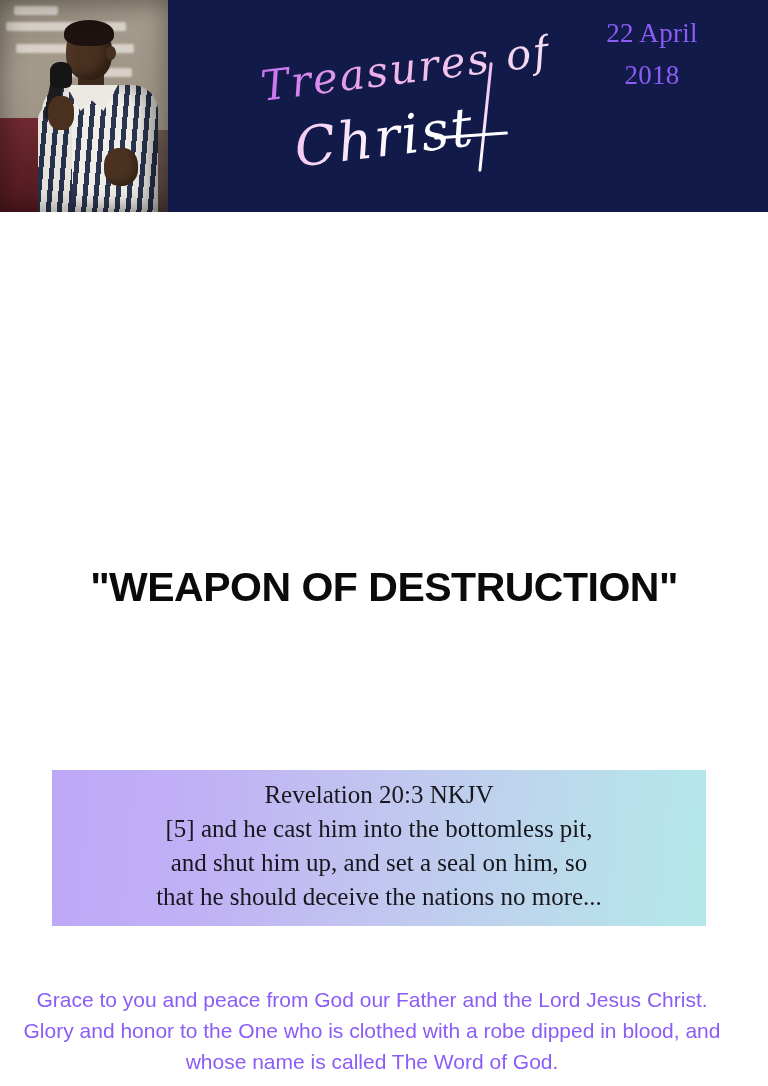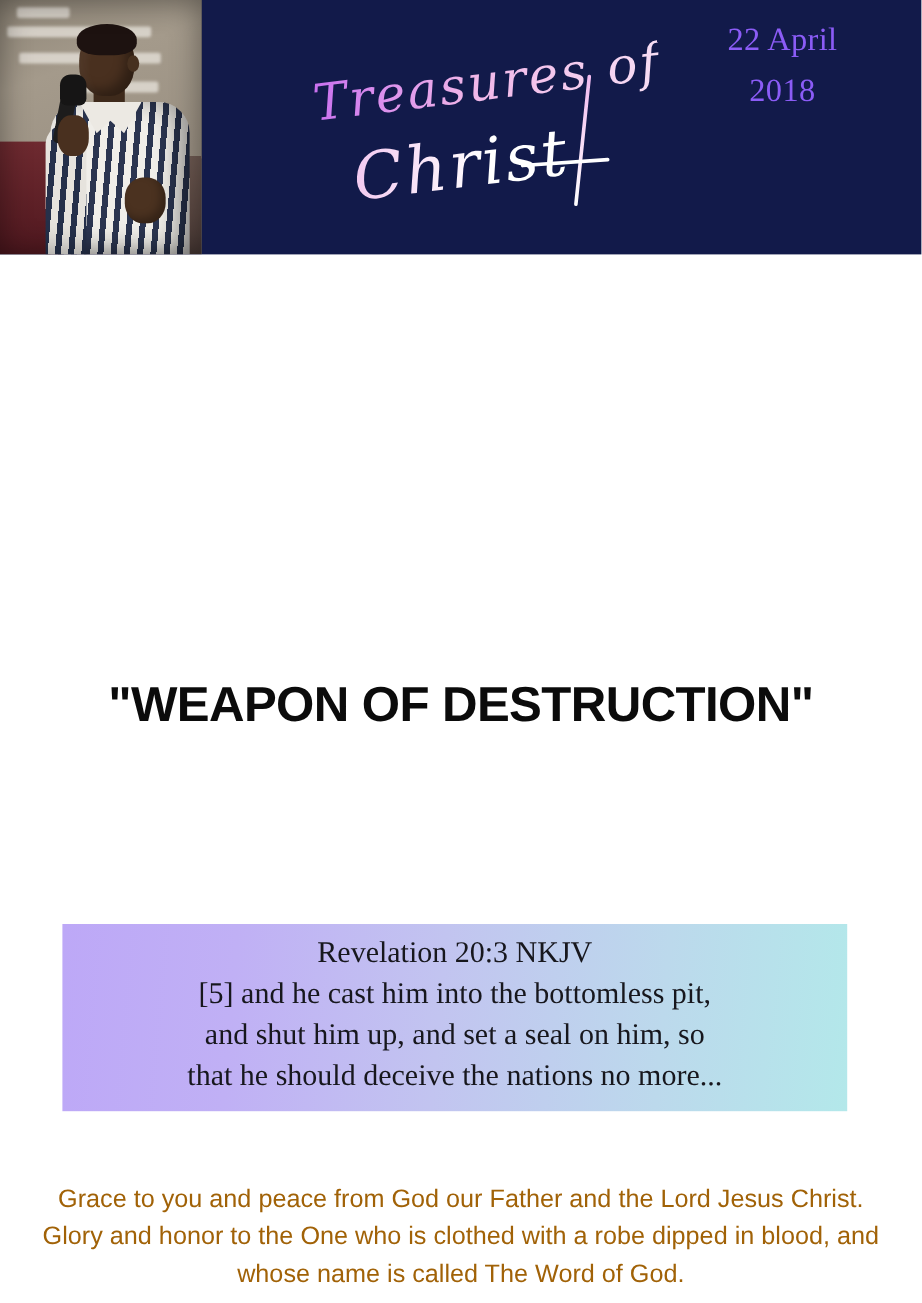--- a/index.html
+++ b/index.html
@@ -282,28 +282,28 @@
     font-family: "Liberation Serif", serif;
     font-size: 25px;
     color: #17171d;
     line-height: 34px;
     text-align: center;
     white-space: pre-line;
   }
 
   .closing-paragraph {
     position: absolute;
-    left: 22px;
+    left: 10px;
     top: 984px;
     width: 724px;
     text-align: center;
     font-family: "Liberation Sans", sans-serif;
     font-size: 21px;
     line-height: 31px;
-    color: #a16207;
+    color: #8b5cf6;
   }
 </style>
 </head>
 <body>
 
 <div id="page">
 
   <div class="header-band">
 
     <div class="speaker-photo">

